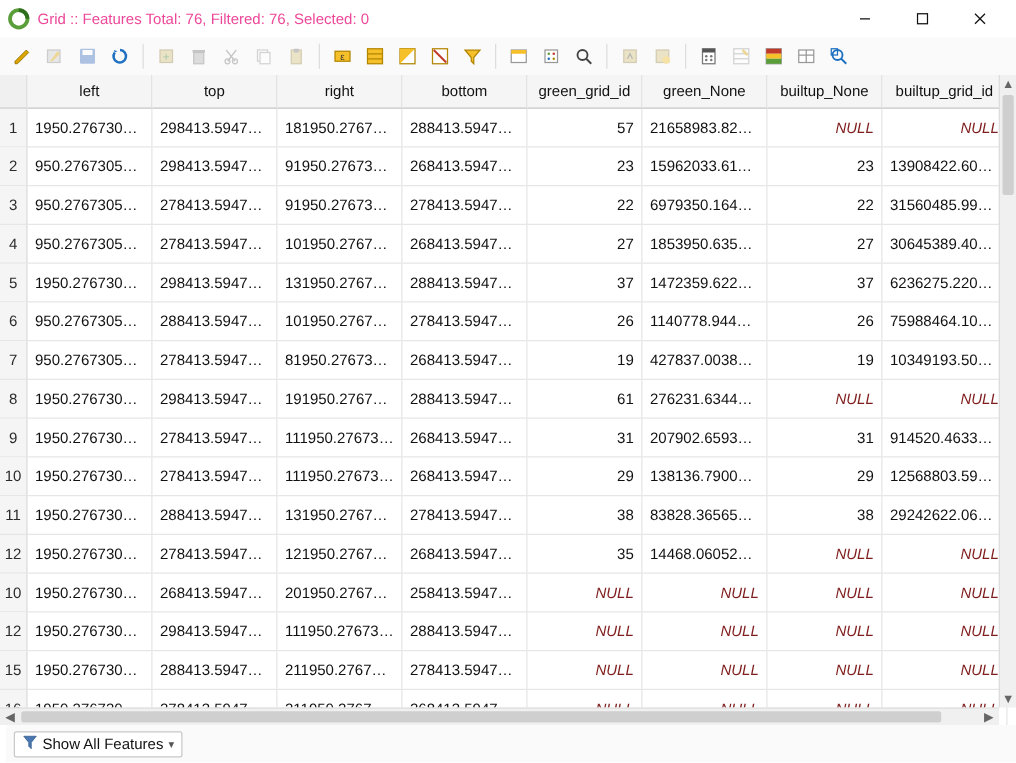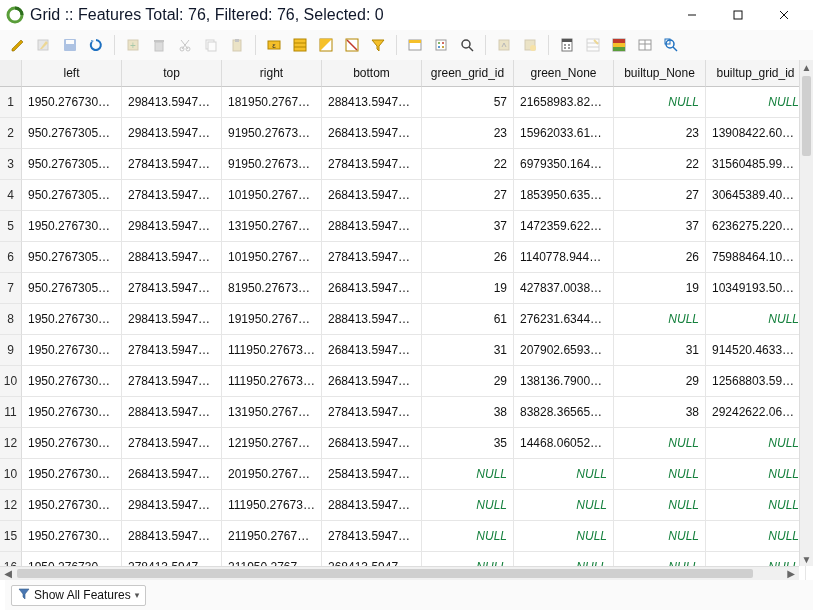--- a/index.html
+++ b/index.html
@@ -14,21 +14,21 @@
     position: relative;
   }
   
   .titlebar {
     display: flex; align-items: center; justify-content: space-between;
     height: 30px; padding: 0 6px 0 6px;
     background: #fff;
   }
   .titlebar-left { display: flex; align-items: center; gap: 6px; }
   .app-icon { width: 18px; height: 18px; display: inline-flex; align-items: center; justify-content: center; }
-  .titlebar-title { font-size: 16px; color: #0f172a; }
+  .titlebar-title { font-size: 12px; color: #ec4899; }
   .winbtns { display: flex; }
   .winbtn {
     width: 46px; height: 30px;
     display: flex; align-items: center; justify-content: center;
     color: #111;
   }
   
   .toolbar {
     display: flex; align-items: center;
     height: 30px; padding: 2px 6px;
@@ -82,21 +82,21 @@
   }
   .rownum-cell {
     text-align: center;
     border-right: 1px solid #dcdcdc;
     border-bottom: 1px solid #e6e6e6;
     padding: 8px 2px;
     color: #2b2b2b;
     background: #f5f5f5 !important;
   }
   .num { text-align: right; }
-  .null { color: #15803d; font-style: italic; text-align: right; }
+  .null { color: #7f1d1d; font-style: italic; text-align: right; }
   
   .hscroll {
     position: absolute; left: 0; right: 14px; bottom: 30px; height: 14px;
     background: #f0f0f0;
     border-top: 1px solid #ddd;
     display: flex; align-items: stretch;
   }
   .hscroll .arrow {
     width: 16px; background: #f0f0f0;
     display:flex;align-items:center;justify-content:center;color:#666;font-size:10px;

